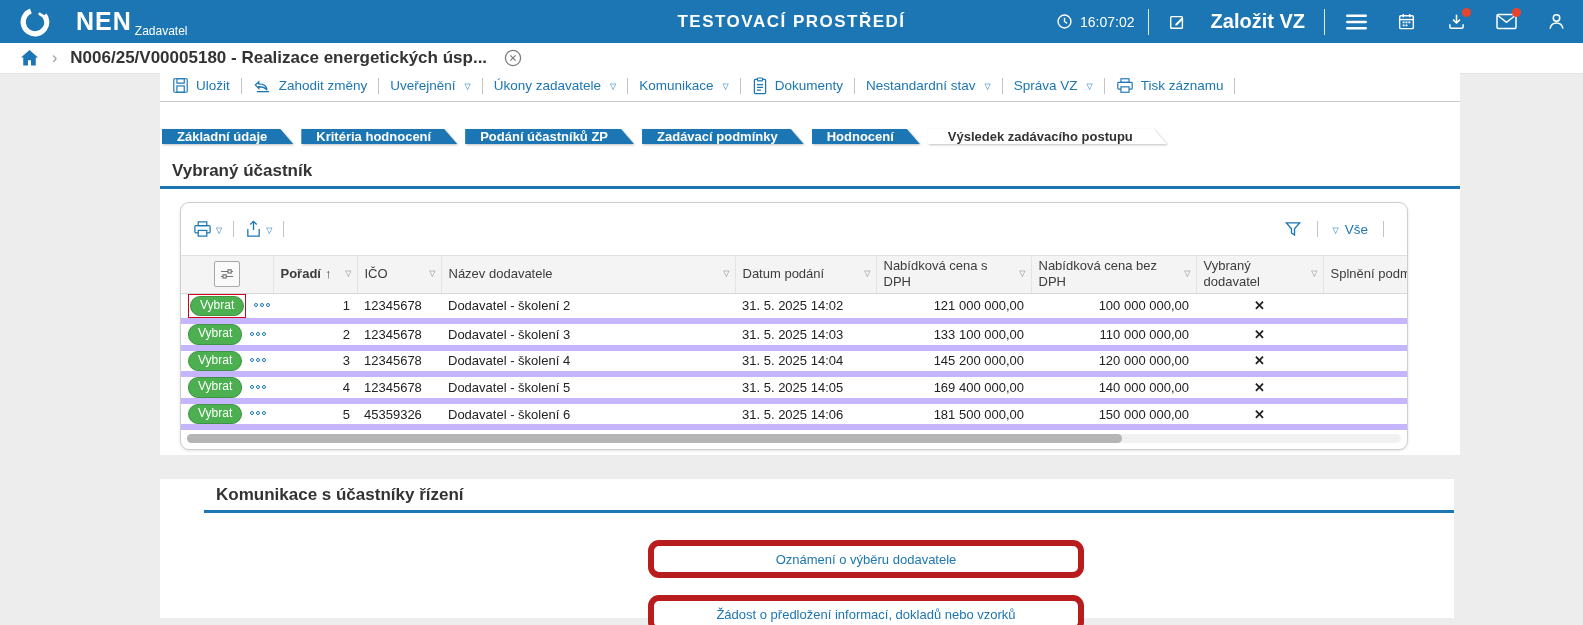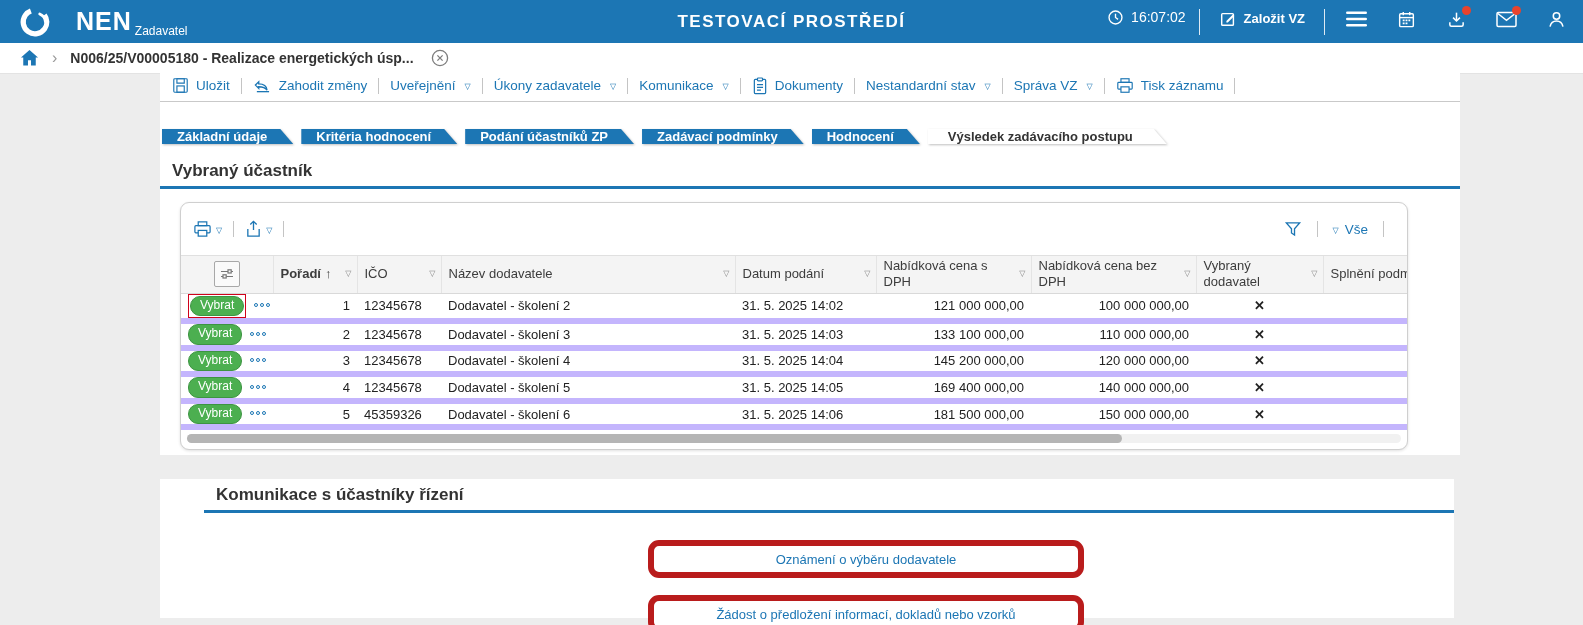--- a/index.html
+++ b/index.html
@@ -6,32 +6,32 @@
   body{font-family:"Liberation Sans",sans-serif;background:#ededed;}
   .page{position:relative;width:1583px;height:625px;background:#ededed;overflow:hidden;}
 
   
   .topbar{position:absolute;left:0;top:0;width:100%;height:43px;background:#1c76b4;display:flex;align-items:center;color:#fff;box-sizing:border-box;padding:0 16px 0 18px;}
   .brand{display:flex;align-items:center;gap:24px;}
   .brand-text{display:flex;align-items:flex-end;gap:3px;line-height:1;}
   .brand-name{font-size:25px;font-weight:bold;letter-spacing:1px;}
   .brand-sub{font-size:12px;margin-bottom:-3px;}
   .env-title{position:absolute;left:50%;transform:translateX(-50%);font-size:17px;font-weight:bold;letter-spacing:1.5px;white-space:nowrap;}
-  .topbar-right{margin-left:auto;display:flex;align-items:flex-start;gap:13px;}
+  .topbar-right{margin-left:auto;display:flex;align-items:center;gap:13px;}
   .tb-group{display:flex;align-items:center;gap:7px;font-size:14px;}
   .vdiv{width:1px;height:26px;background:rgba(255,255,255,.85);}
-  .create-vz{display:flex;align-items:center;gap:7px;font-size:13px;font-weight:bold;background:none;border:none;color:#fff;cursor:pointer;font-family:inherit;}
+  .create-vz{display:flex;align-items:center;gap:25px;font-size:20px;font-weight:bold;background:none;border:none;color:#fff;cursor:pointer;font-family:inherit;}
   .top-icons{display:flex;align-items:center;gap:29px;margin-left:8px;}
   .iconbtn{position:relative;display:inline-flex;width:21px;height:21px;align-items:center;justify-content:center;cursor:pointer;}
   .badge{position:absolute;top:-3px;right:-4px;width:9px;height:9px;border-radius:50%;background:#e8432d;}
 
   
   .crumb{position:absolute;left:0;top:43px;width:100%;height:31px;background:#fff;display:flex;align-items:center;box-sizing:border-box;padding-left:20px;gap:13px;border-bottom:1px solid #e3e3e3;}
   .crumb-chev{color:#9a9a9a;font-size:16px;line-height:1;}
-  .crumb-title{font-size:14px;font-weight:bold;color:#333;}
+  .crumb-title{font-size:17px;font-weight:bold;color:#333;}
   .crumb-close{margin-left:4px;display:inline-flex;cursor:pointer;}
 
   
   .sec1{position:absolute;left:160px;top:70px;width:1300px;height:385px;background:#fff;}
   .sec2{position:absolute;left:160px;top:479px;width:1250px;height:139px;background:#fff;padding-left:44px;}
 
   
   .cmdbar{height:31px;display:flex;align-items:center;border-bottom:1px solid #c9c9c9;padding-left:12px;}
   .cmd{display:flex;align-items:center;gap:7px;color:#1c76b4;font-size:13.5px;cursor:pointer;white-space:nowrap;}
   .cmd .tri{font-size:8px;margin-left:2px;margin-top:2px;}

